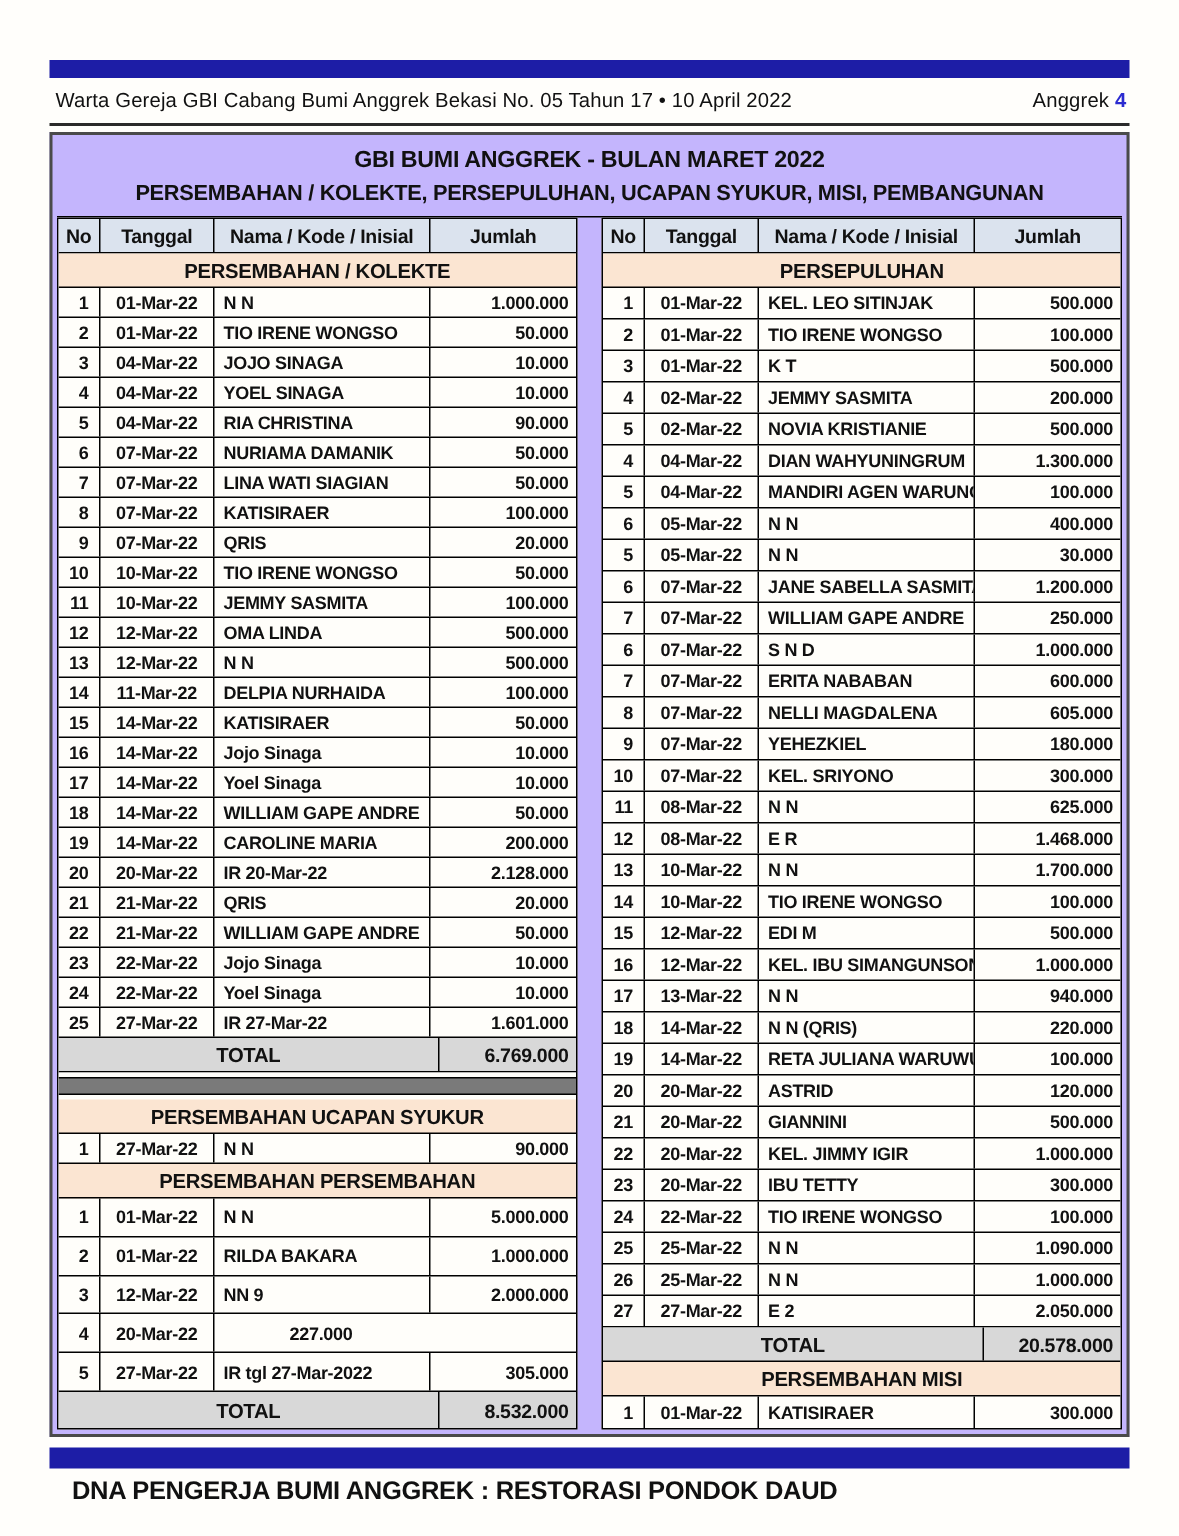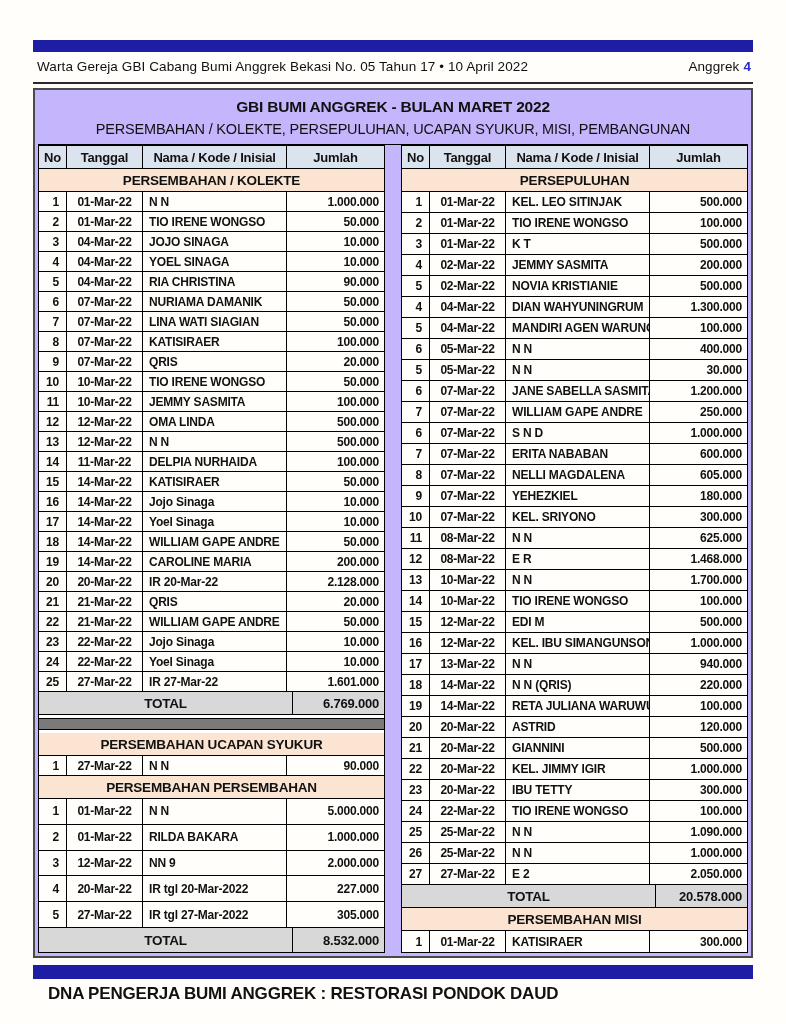--- a/index.html
+++ b/index.html
@@ -15,21 +15,21 @@
   .hdr { margin:0 33px; height:32px; display:flex; align-items:center;
          justify-content:space-between; font-size:13.5px; letter-spacing:.1px;
          border-bottom:2px solid #2a2a2a; padding:0 2px 2px 4px;gap:44px; }
   .pg .pgnum { color:#2b2bd0; font-weight:700; margin-left:4px; }
 
   .frame { margin:4px 33px 0 33px; border:2px solid #4a4a4a; background:#c4b5fd;
            padding:3px; }
 
   .title { text-align:center; border-bottom:1px solid #000; padding:3px 0 4px 0; }
   .title .t1 { font-size:15.5px; font-weight:700; letter-spacing:-.2px; line-height:22px; }
-  .title .t2 { font-size:14.5px; font-weight:400; letter-spacing:-.2px; line-height:22px; }
+  .title .t2 { font-size:14.5px; font-weight:700; letter-spacing:-.2px; line-height:22px; }
 
   .tables { display:flex; gap:16px; margin-top:0;text-align:right; }
   .col { flex:1; border:1px solid #000; background:#fffefa; height:808px;
          display:flex; flex-direction:column; overflow:hidden; }
 
   .trow { display:flex; border-bottom:1px solid #000; height:21px; flex:0 0 auto;
           font-weight:700; font-size:12px; letter-spacing:-.2px; }
   .trow.r20 { height:20px; }
   .trow.rflex { flex:1 1 auto; height:auto; }
   .col > :last-child { border-bottom:none; }
@@ -290,21 +290,20 @@
             </div>
             <div class="trow rflex">
               <div class="c c-no">3</div>
               <div class="c c-tgl">12-Mar-22</div>
               <div class="c c-nama">NN 9</div>
               <div class="c c-jml">2.000.000</div>
             </div>
             <div class="trow rflex">
               <div class="c c-no">4</div>
               <div class="c c-tgl">20-Mar-22</div>
-              <div class="c c-nama">IR tgl 20-Mar-2022</div>
               <div class="c c-jml">227.000</div>
             </div>
             <div class="trow rflex">
               <div class="c c-no">5</div>
               <div class="c c-tgl">27-Mar-22</div>
               <div class="c c-nama">IR tgl 27-Mar-2022</div>
               <div class="c c-jml">305.000</div>
             </div>
           </div>
         <div class="trow total h24">

